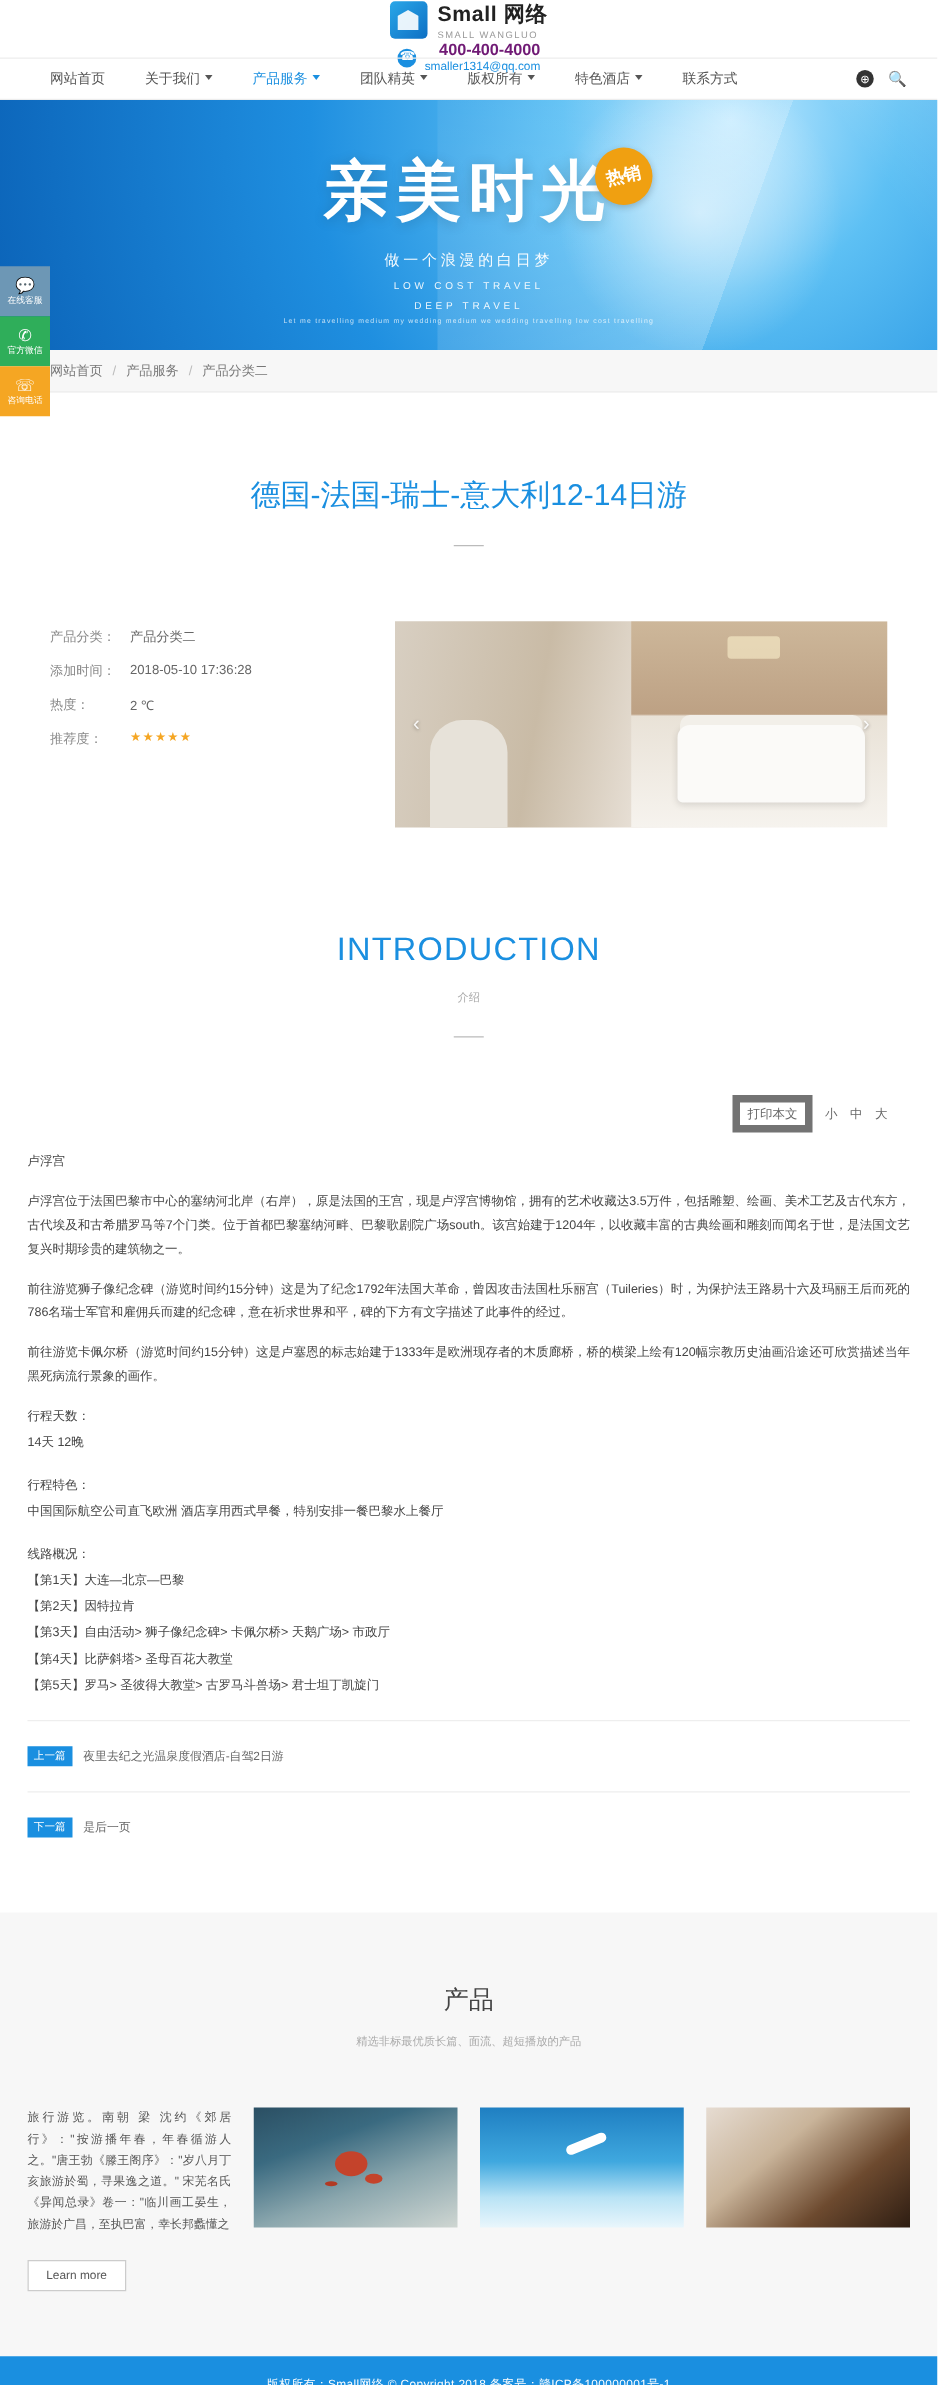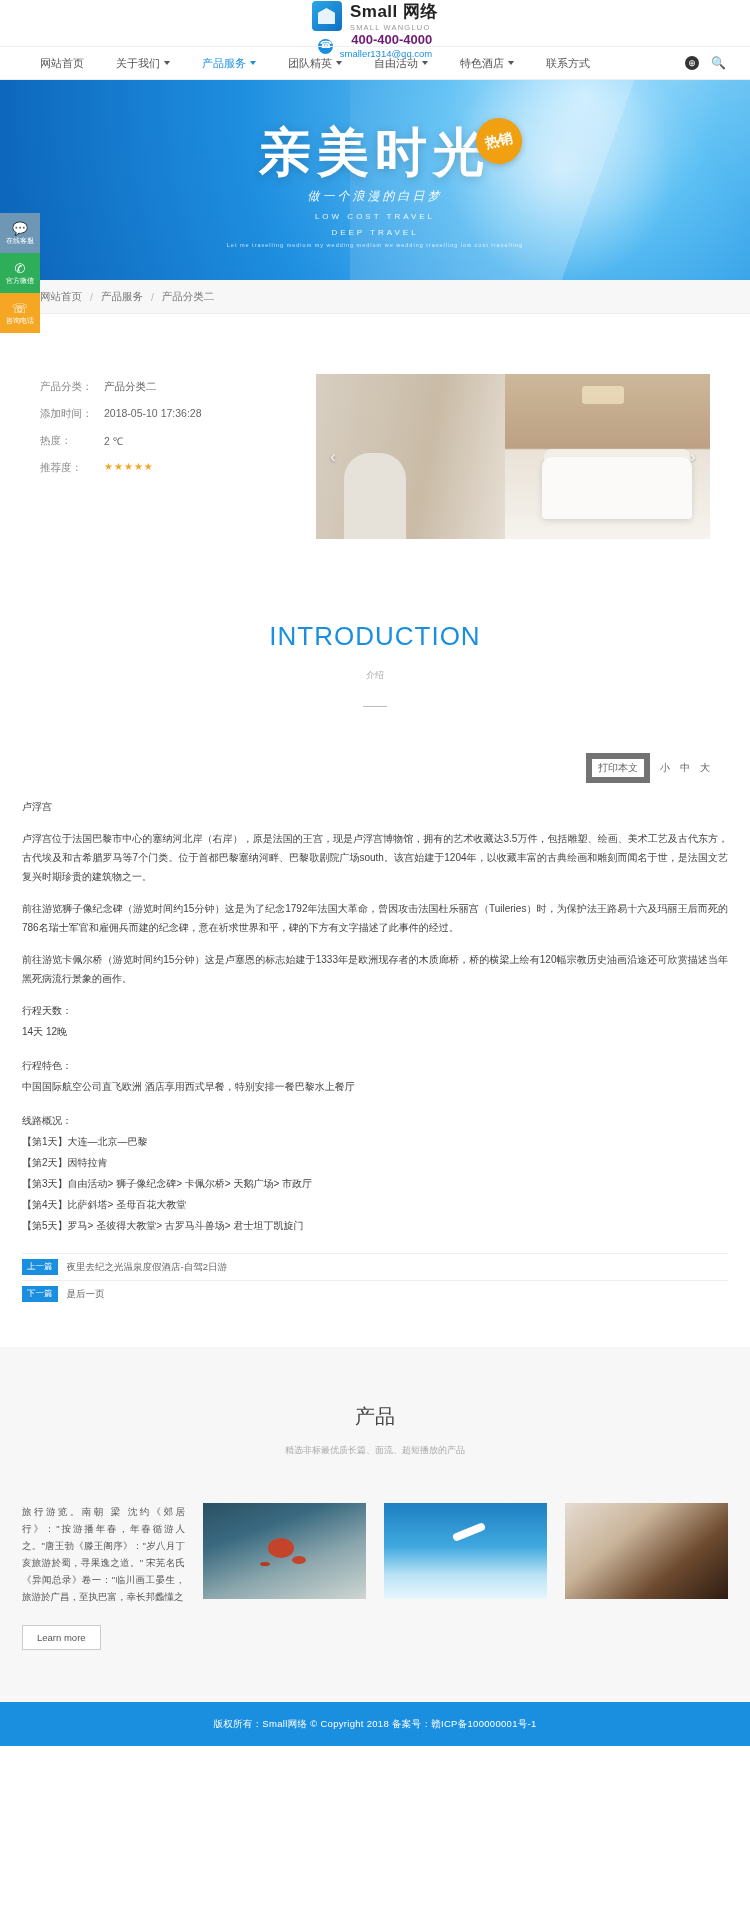--- a/index.html
+++ b/index.html
@@ -107,21 +107,21 @@
     position: absolute; left: 0; right: 0; top: 38px;
     text-align: center; color: #fff;
   }
   .hero-title {
     font-family: "Liberation Serif", serif;
     font-size: 52px; font-weight: bold;
     letter-spacing: 6px;
     text-shadow: 0 2px 10px rgba(0,0,0,.18);
   }
   .hero-sub {
-    font-size: 12px; letter-spacing: 3px; opacity: .95; font-style: italic;
+    font-size: 12px; letter-spacing: 3px; margin-top: 12px; opacity: .95;
   }
   .hero-en {
     font-size: 8px; letter-spacing: 3px; margin-top: 7px; opacity: .9;
   }
   .hero-en2 {
     font-size: 5.5px; letter-spacing: 1px; margin-top: 5px; opacity: .75;
   }
   .hero-badge {
     position: absolute; right: 228px; top: 38px;
     width: 46px; height: 46px; border-radius: 50%;
@@ -231,21 +231,21 @@
     color: #444;
   }
   .article p { margin-bottom: 13px; text-align: justify; }
   .article .ln { margin-bottom: 2px; }
   .article .blank { height: 13px; }
 
   .pager { padding: 16px 22px 0; }
   .pager-row {
     display: flex; align-items: center; gap: 9px;
     border-top: 1px solid #eee;
-    padding: 5px 0;
+    padding: 20px 0;
     font-size: 9.5px; color: #666; text-align: center;
   }
   .pager-tag {
     background: #1a8fe0; color: #fff;
     padding: 2px 5px; font-size: 8.5px; white-space: nowrap;
   }
 
   
   .prod-sec { margin-top: 40px; background: #f7f7f7; padding: 56px 0 52px; }
   .prod-sec-title { text-align: center; font-size: 20px; color: #444; }
@@ -319,21 +319,21 @@
       </div>
     </div>
   </div>
 
   <div class="nav">
     <div class="nav-items">
       <div class="nav-item"><span>网站首页</span></div>
       <div class="nav-item"><span>关于我们</span><i class="caret"></i></div>
       <div class="nav-item active"><span>产品服务</span><i class="caret"></i></div>
       <div class="nav-item"><span>团队精英</span><i class="caret"></i></div>
-      <div class="nav-item"><span>自由活动</span><i class="caret"></i></div>
+      <div class="nav-item"><span>版权所有</span><i class="caret"></i></div>
       <div class="nav-item"><span>特色酒店</span><i class="caret"></i></div>
       <div class="nav-item"><span>联系方式</span></div>
     </div>
     <div class="nav-right">
       <div class="circle-icon">⊕</div>
       <div class="search-icon">🔍</div>
     </div>
   </div>
 
   <div class="hero">
@@ -365,20 +365,24 @@
   </div>
 
   <div class="crumbbar">
     <span>网站首页</span>
     <span class="crumb-sep">/</span>
     <span>产品服务</span>
     <span class="crumb-sep">/</span>
     <span>产品分类二</span>
   </div>
 
+  <div class="prod-title-wrap">
+    <div class="prod-title">德国-法国-瑞士-意大利12-14日游</div>
+    <div class="divider-sm"></div>
+  </div>
 
   <div class="prod-detail">
     <div class="pd-meta">
       <div class="pd-row">
         <span class="pd-label">产品分类：</span>
         <span class="pd-val">产品分类二</span>
       </div>
       <div class="pd-row">
         <span class="pd-label">添加时间：</span>
         <span class="pd-val">2018-05-10 17:36:28</span>

